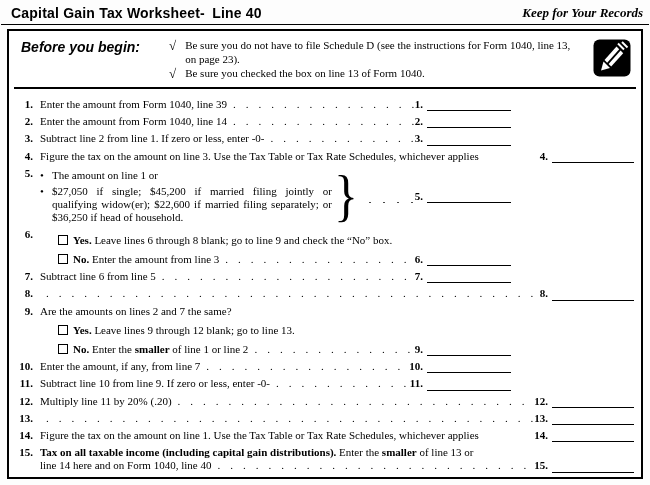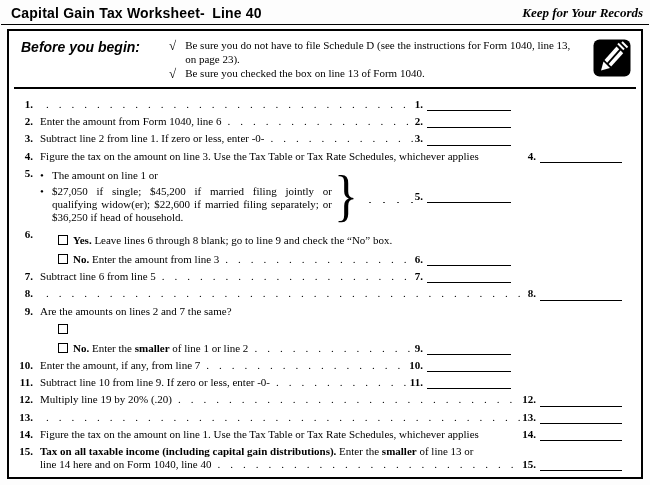--- a/index.html
+++ b/index.html
@@ -30,21 +30,21 @@
   
   .rows{padding:9px 0 0 2px;}
   .wrow{display:flex;margin-bottom:4px;}
   .num{flex:none;width:22px;text-align:right;padding-right:7px;
        font-weight:bold;font-size:11px;line-height:13.2px;}
   .rbody{flex:1;min-width:0;}
   .line{display:flex;align-items:flex-end;font-size:11px;line-height:13.2px;}
   .txt{white-space:nowrap;}
   .b{font-weight:bold;}
   .pm{padding-right:130px;}   
-  .pr{padding-right:19px;}     
+  .pr{padding-right:7px;}     
   .dots{flex:1;min-width:8px;overflow:hidden;white-space:nowrap;
         letter-spacing:10px;padding-left:6px;height:13.2px;}
   .sp{flex:1;}
   .entry{flex:none;display:flex;align-items:flex-end;}
   .elabel{font-weight:bold;padding-right:4px;font-size:11px;line-height:13.2px;}
   .blank{width:84px;height:11px;border-bottom:1.6px solid #000;}
   .entry.right .blank{width:82px;}
   .opt{margin-top:6px;padding-left:18px;}
   .cb{flex:none;width:8px;height:8px;border:1.3px solid #000;margin:0 5px 2px 0;background:#fff;}
 
@@ -98,33 +98,34 @@
       </div>
     </div>
 
     <div class="sep"></div>
 
     <div class="rows" id="rows">
         <div class="wrow">
           <div class="num">1.</div>
           <div class="rbody">
             <div class="line pm">
+              <span class="txt"><span>Enter the amount from Form 1040, line 39</span></span>
               <span class="dots">............................................................</span>
               <span class="entry mid">
                 <span class="elabel">1.</span>
                 <span class="blank"></span>
               </span>
             </div>
           </div>
         </div>
         <div class="wrow">
           <div class="num">2.</div>
           <div class="rbody">
             <div class="line pm">
-              <span class="txt"><span>Enter the amount from Form 1040, line 6</span></span>
+              <span class="txt"><span>Enter the amount from Form 1040, line 14</span></span>
               <span class="dots">............................................................</span>
               <span class="entry mid">
                 <span class="elabel">2.</span>
                 <span class="blank"></span>
               </span>
             </div>
           </div>
         </div>
         <div class="wrow">
           <div class="num">3.</div>
@@ -219,20 +220,21 @@
           </div>
         </div>
         <div class="wrow">
           <div class="num">9.</div>
           <div class="rbody">
             <div class="line">
               <span class="txt"><span>Are the amounts on lines 2 and 7 the same?</span></span>
             </div>
             <div class="line opt">
               <span class="cb"></span>
+              <span class="txt"><span class="b">Yes.</span><span> Leave lines 9 through 12 blank; go to line 13.</span></span>
             </div>
             <div class="line opt pm">
               <span class="cb"></span>
               <span class="txt"><span class="b">No.</span><span> Enter the </span><span class="b">smaller</span><span> of line 1 or line 2</span></span>
               <span class="dots">............................................................</span>
               <span class="entry mid">
                 <span class="elabel">9.</span>
                 <span class="blank"></span>
               </span>
             </div>
@@ -261,21 +263,21 @@
                 <span class="elabel">11.</span>
                 <span class="blank"></span>
               </span>
             </div>
           </div>
         </div>
         <div class="wrow">
           <div class="num">12.</div>
           <div class="rbody">
             <div class="line pr">
-              <span class="txt"><span>Multiply line 19 by 20% (.20)</span></span>
+              <span class="txt"><span>Multiply line 11 by 20% (.20)</span></span>
               <span class="dots">............................................................</span>
               <span class="entry right">
                 <span class="elabel">12.</span>
                 <span class="blank"></span>
               </span>
             </div>
           </div>
         </div>
         <div class="wrow">
           <div class="num">13.</div>

